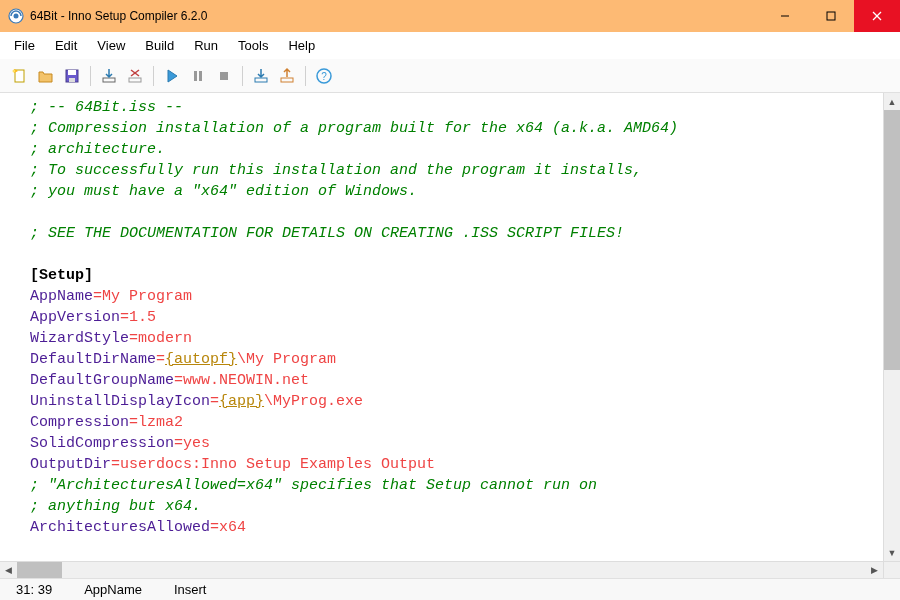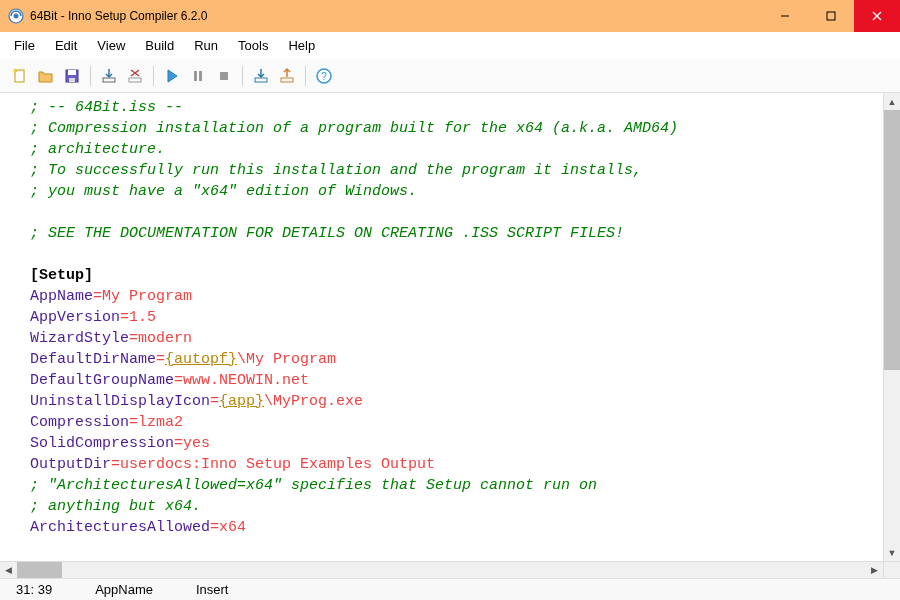--- a/index.html
+++ b/index.html
@@ -23,21 +23,21 @@
     .c-const { color: #b8860b; text-decoration: underline; }
     .c-text { color: #ef4444; }
     .vscroll { width: 17px; background: #f0f0f0; border-left: 1px solid #ddd; display: flex; flex-direction: column; }
     .vscroll-arrow { height: 17px; display: flex; align-items: center; justify-content: center; background: #f0f0f0; font-size: 9px; color: #555; }
     .vscroll-track { flex: 1; background: #f0f0f0; position: relative; }
     .vscroll-thumb { width: 100%; height: 60%; background: #c0c0c0; position: absolute; top: 0; }
     .hscroll { height: 17px; background: #f0f0f0; border-top: 1px solid #ddd; display: flex; }
     .hscroll-arrow { width: 17px; display: flex; align-items: center; justify-content: center; font-size: 9px; color: #555; }
     .hscroll-track { flex: 1; background: #f0f0f0; position: relative; }
     .hscroll-thumb { position: absolute; left: 0; top: 0; height: 100%; width: 45px; background: #c0c0c0; }
-    .statusbar { height: 22px; display: flex; align-items: center; font-size: 13px; border-top: 1px solid #e0e0e0; background: #f8f8f8; gap: 11px; }
+    .statusbar { height: 22px; display: flex; align-items: center; font-size: 13px; border-top: 1px solid #e0e0e0; background: #f8f8f8; }
     .status-cell { padding: 0 16px; }
     svg { display: block; }
   </style>
 </head>
 <body>
 
 <div class="titlebar">
   <span class="titlebar-icon">
     <svg width="16" height="16" viewBox="0 0 16 16">
         <circle cx="8" cy="8" r="7" fill="#fff" stroke="#3a7ab8" stroke-width="1.2"></circle>

